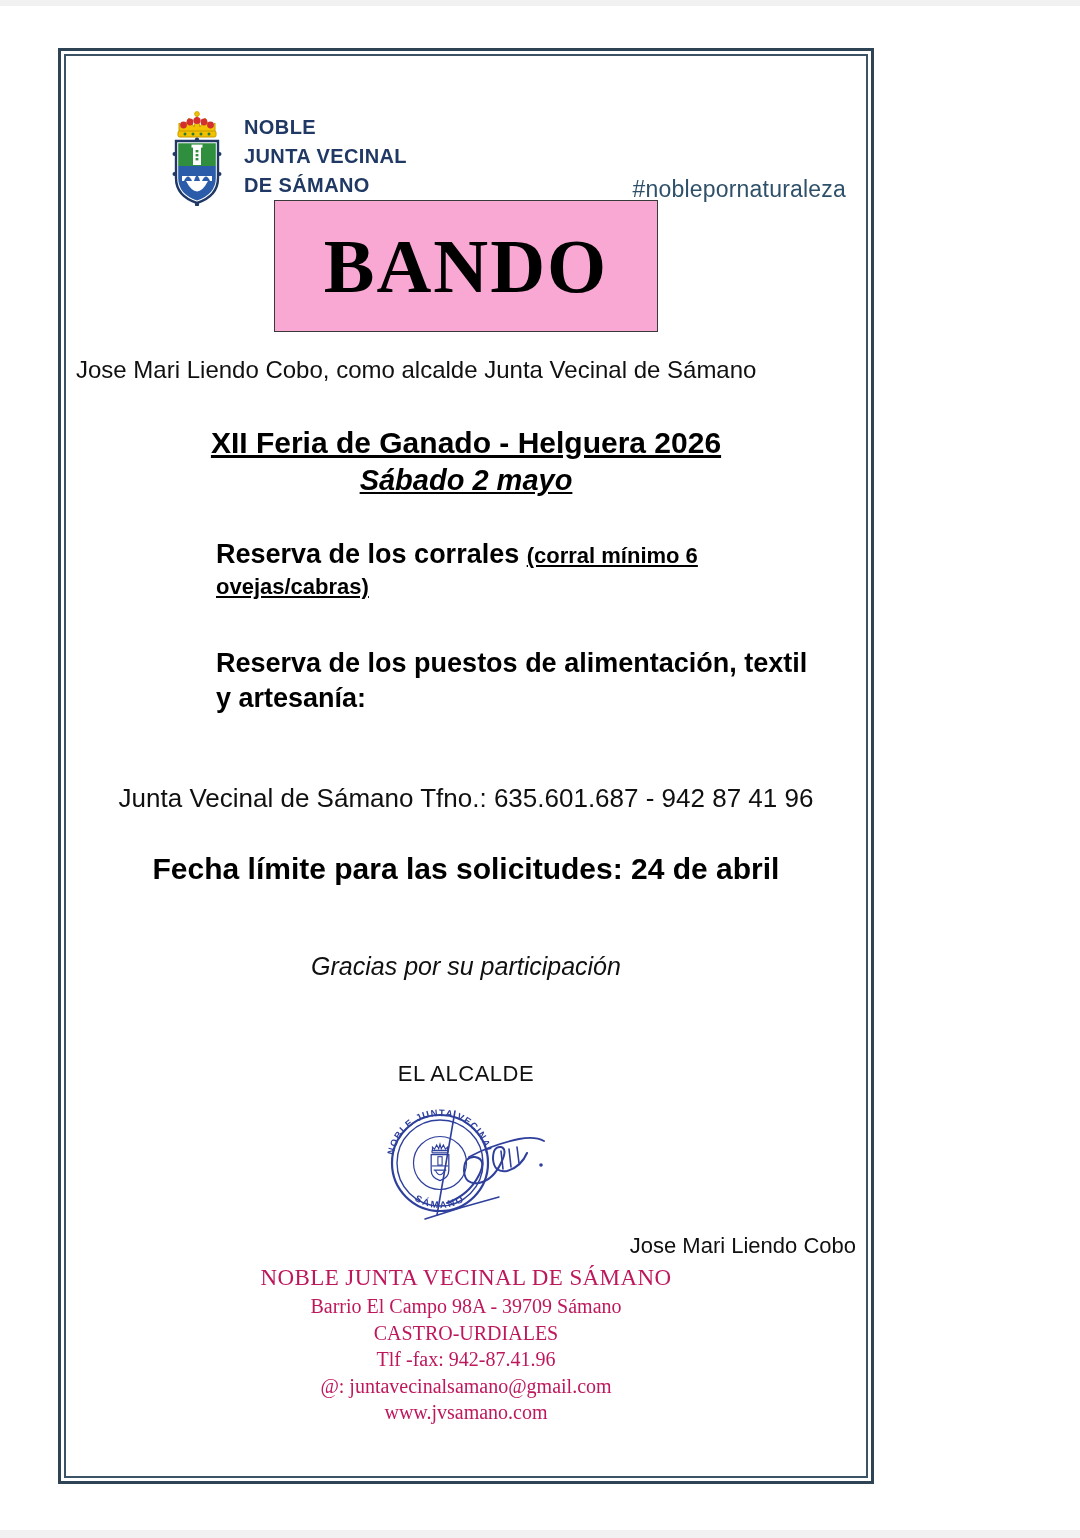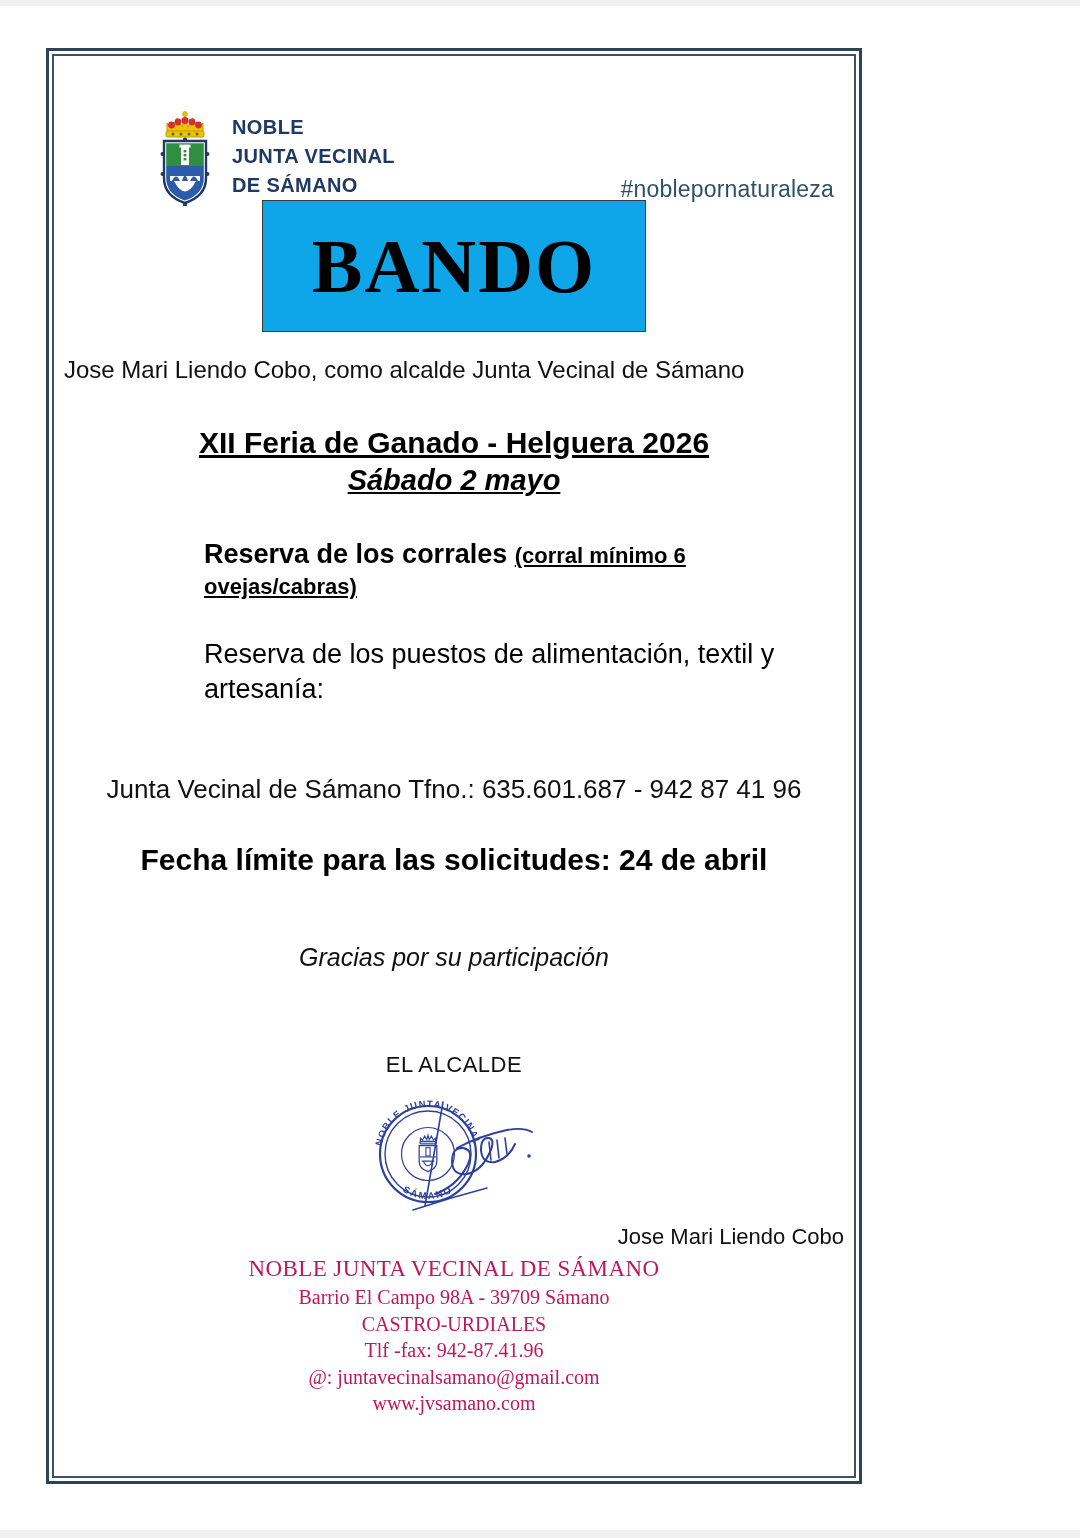--- a/index.html
+++ b/index.html
@@ -25,21 +25,21 @@
   .page-strip-bottom {
     position: absolute;
     left: 0; bottom: 0;
     width: 1080px; height: 8px;
     background: #f1f1f1;
   }
 
   
   .sheet {
     position: absolute;
-    left: 4px; top: 6px;
+    left: 16px; top: 6px;
     width: 900px;
     height: 1524px;
     background: #ffffff;
   }
 
   
   .border-outer {
     position: absolute;
     left: 42px;  top: 42px;
     right: 42px; bottom: 46px;
@@ -104,21 +104,21 @@
     justify-content: center;
     margin-top: -6px;
   }
   .bando-box {
     border: 1px solid #3a3a3a;
     width: 382px;
     height: 130px;
     display: flex;
     align-items: center;
     justify-content: center;
-    background: #0ea5e9;
+    background: #f9a8d4;
   }
   .bando-text {
     font-family: "Liberation Serif", serif;
     font-weight: bold;
     font-size: 76px;
     letter-spacing: 2px;
     color: #000;
     line-height: 1;
   }
 
@@ -154,22 +154,22 @@
   .reserve-1 {
     font-weight: bold;
     font-size: 27px;
     color: #000;
   }
   .reserve-1 .note {
     font-size: 22px;
     text-decoration: underline;
   }
   .reserve-2 {
-    margin-top: 36px;
-    font-weight: normal;
+    margin-top: 45px;
+    font-weight: bold;
     font-size: 27px;
     line-height: 1.28;
     color: #000;
     max-width: 700px;
   }
 
   .contact-line {
     margin-top: 68px;
     text-align: center;
     font-size: 26px;

